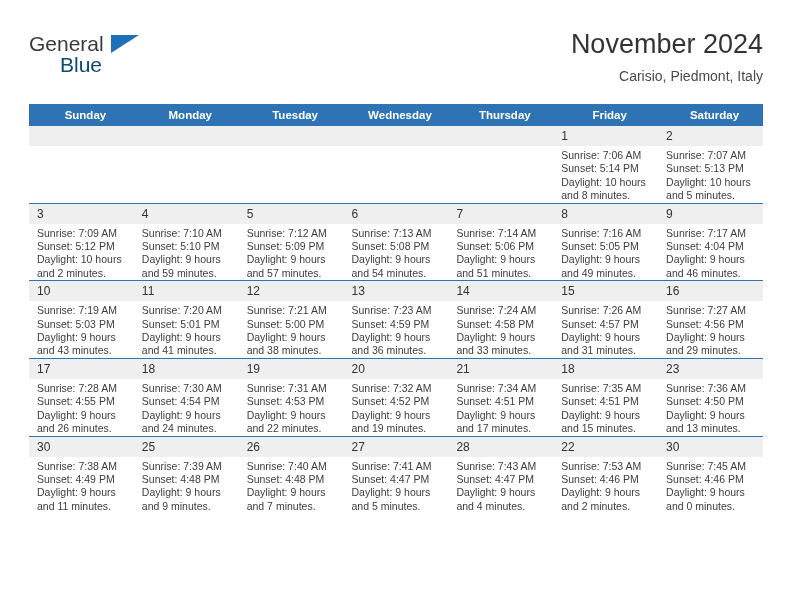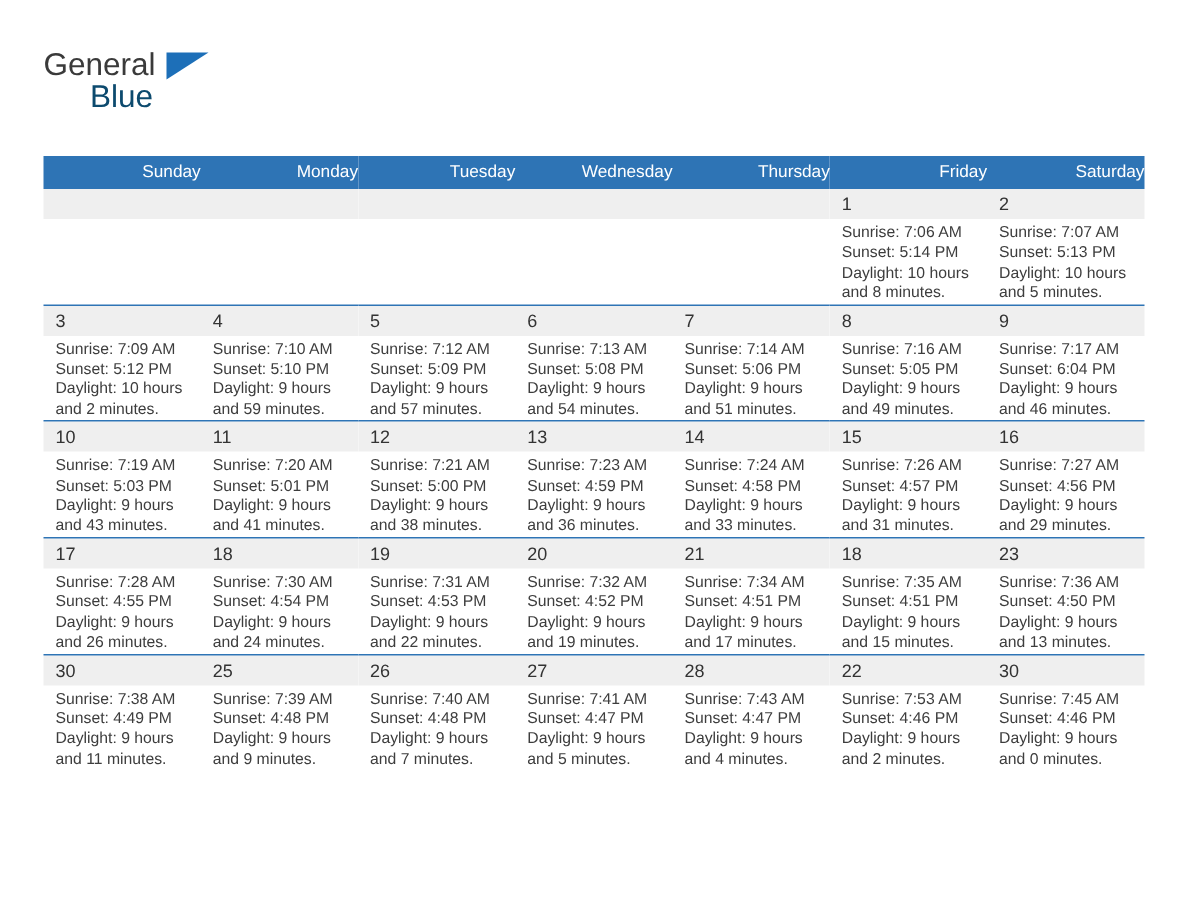--- a/index.html
+++ b/index.html
@@ -88,22 +88,22 @@
     left: 29px;
     top: 104px;
     width: 734px;
     border-collapse: collapse;
     table-layout: fixed;
   }
   .calendar th {
     background: #2e74b5;
     color: #ffffff;
     font-size: 11.5px;
-    font-weight: normal;
-    text-align: right;
+    font-weight: bold;
+    text-align: center;
     padding: 5px 0 5px 8px;
     height: 10px;
     border: none;
   }
   .calendar td {
     vertical-align: top;
     padding: 0;
     border: none;
     border-top: 1.5px solid #2e74b5;
     background: #ffffff;
@@ -143,20 +143,24 @@
 <div class="page">
 
   <div class="top-bar">
 
     <div class="logo">
       <span class="logo-general">General</span>
       <span class="logo-tri"></span>
       <span class="logo-blue">Blue</span>
     </div>
 
+    <div class="title-block">
+      <div class="cal-title">November 2024</div>
+      <div class="cal-subtitle">Carisio, Piedmont, Italy</div>
+    </div>
 
   </div>
 
   <table class="calendar">
     <thead>
       <tr>
         <th>Sunday</th>
         <th>Monday</th>
         <th>Tuesday</th>
         <th>Wednesday</th>
@@ -245,21 +249,21 @@
             <div class="details">
               <div>Sunrise: 7:16 AM</div>
               <div>Sunset: 5:05 PM</div>
               <div class="daylight-wrap">Daylight: 9 hours and 49 minutes.</div>
             </div>
           </td>
           <td>
             <span class="daynum">9</span>
             <div class="details">
               <div>Sunrise: 7:17 AM</div>
-              <div>Sunset: 6:04 PM</div>
+              <div>Sunset: 4:04 PM</div>
               <div class="daylight-wrap">Daylight: 9 hours and 46 minutes.</div>
             </div>
           </td>
         </tr>
         <tr class="week-row">
           <td>
             <span class="daynum">10</span>
             <div class="details">
               <div>Sunrise: 7:19 AM</div>
               <div>Sunset: 5:03 PM</div>

